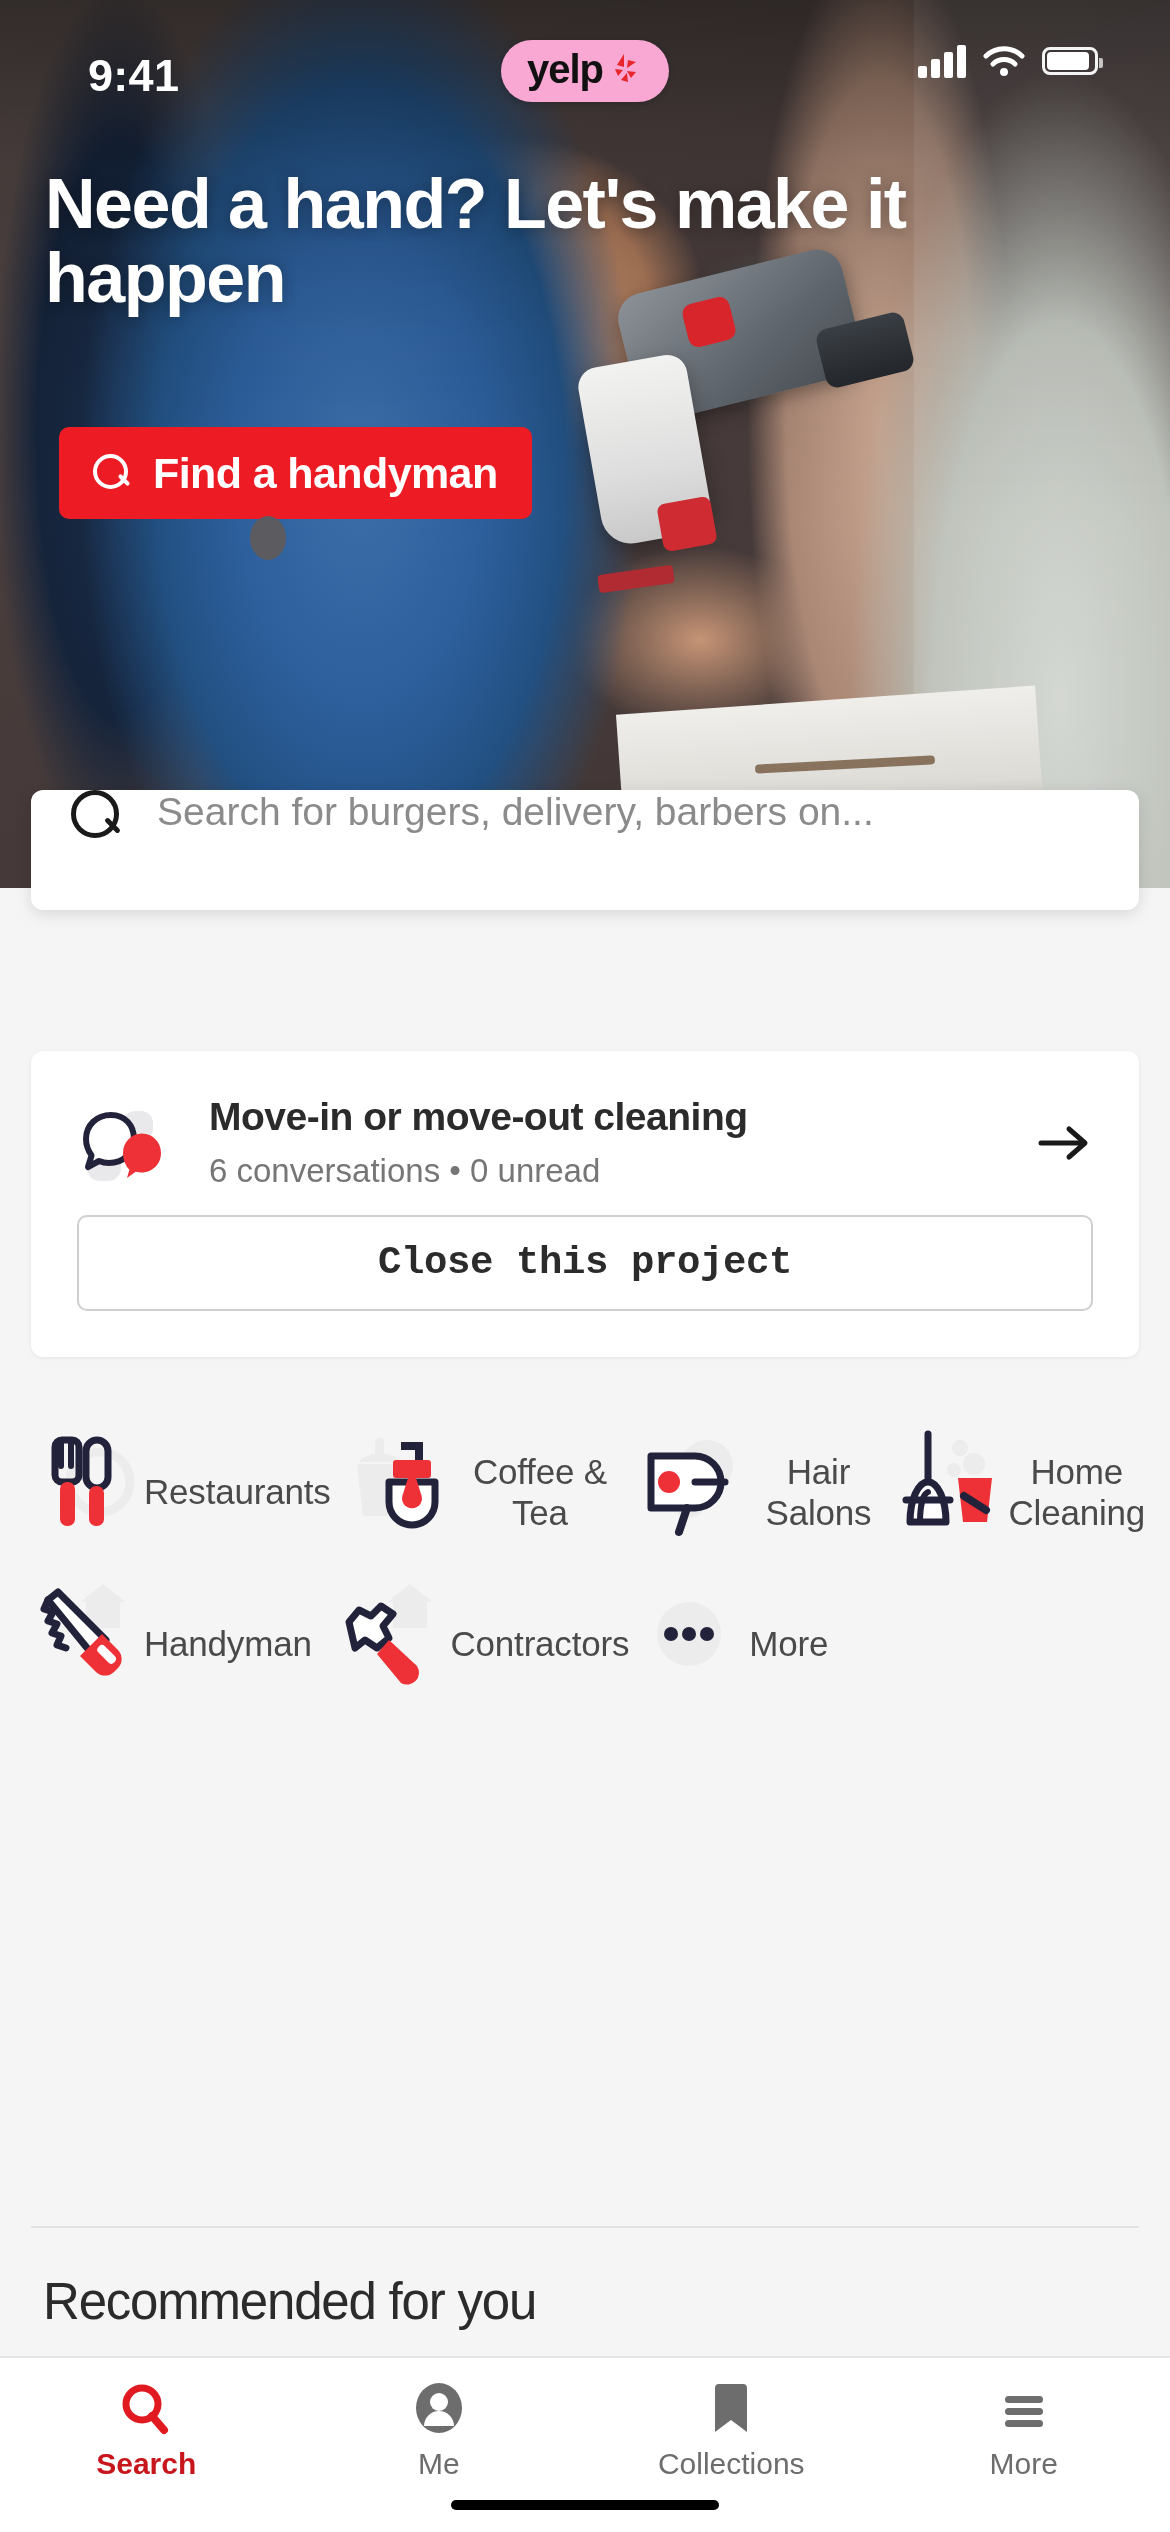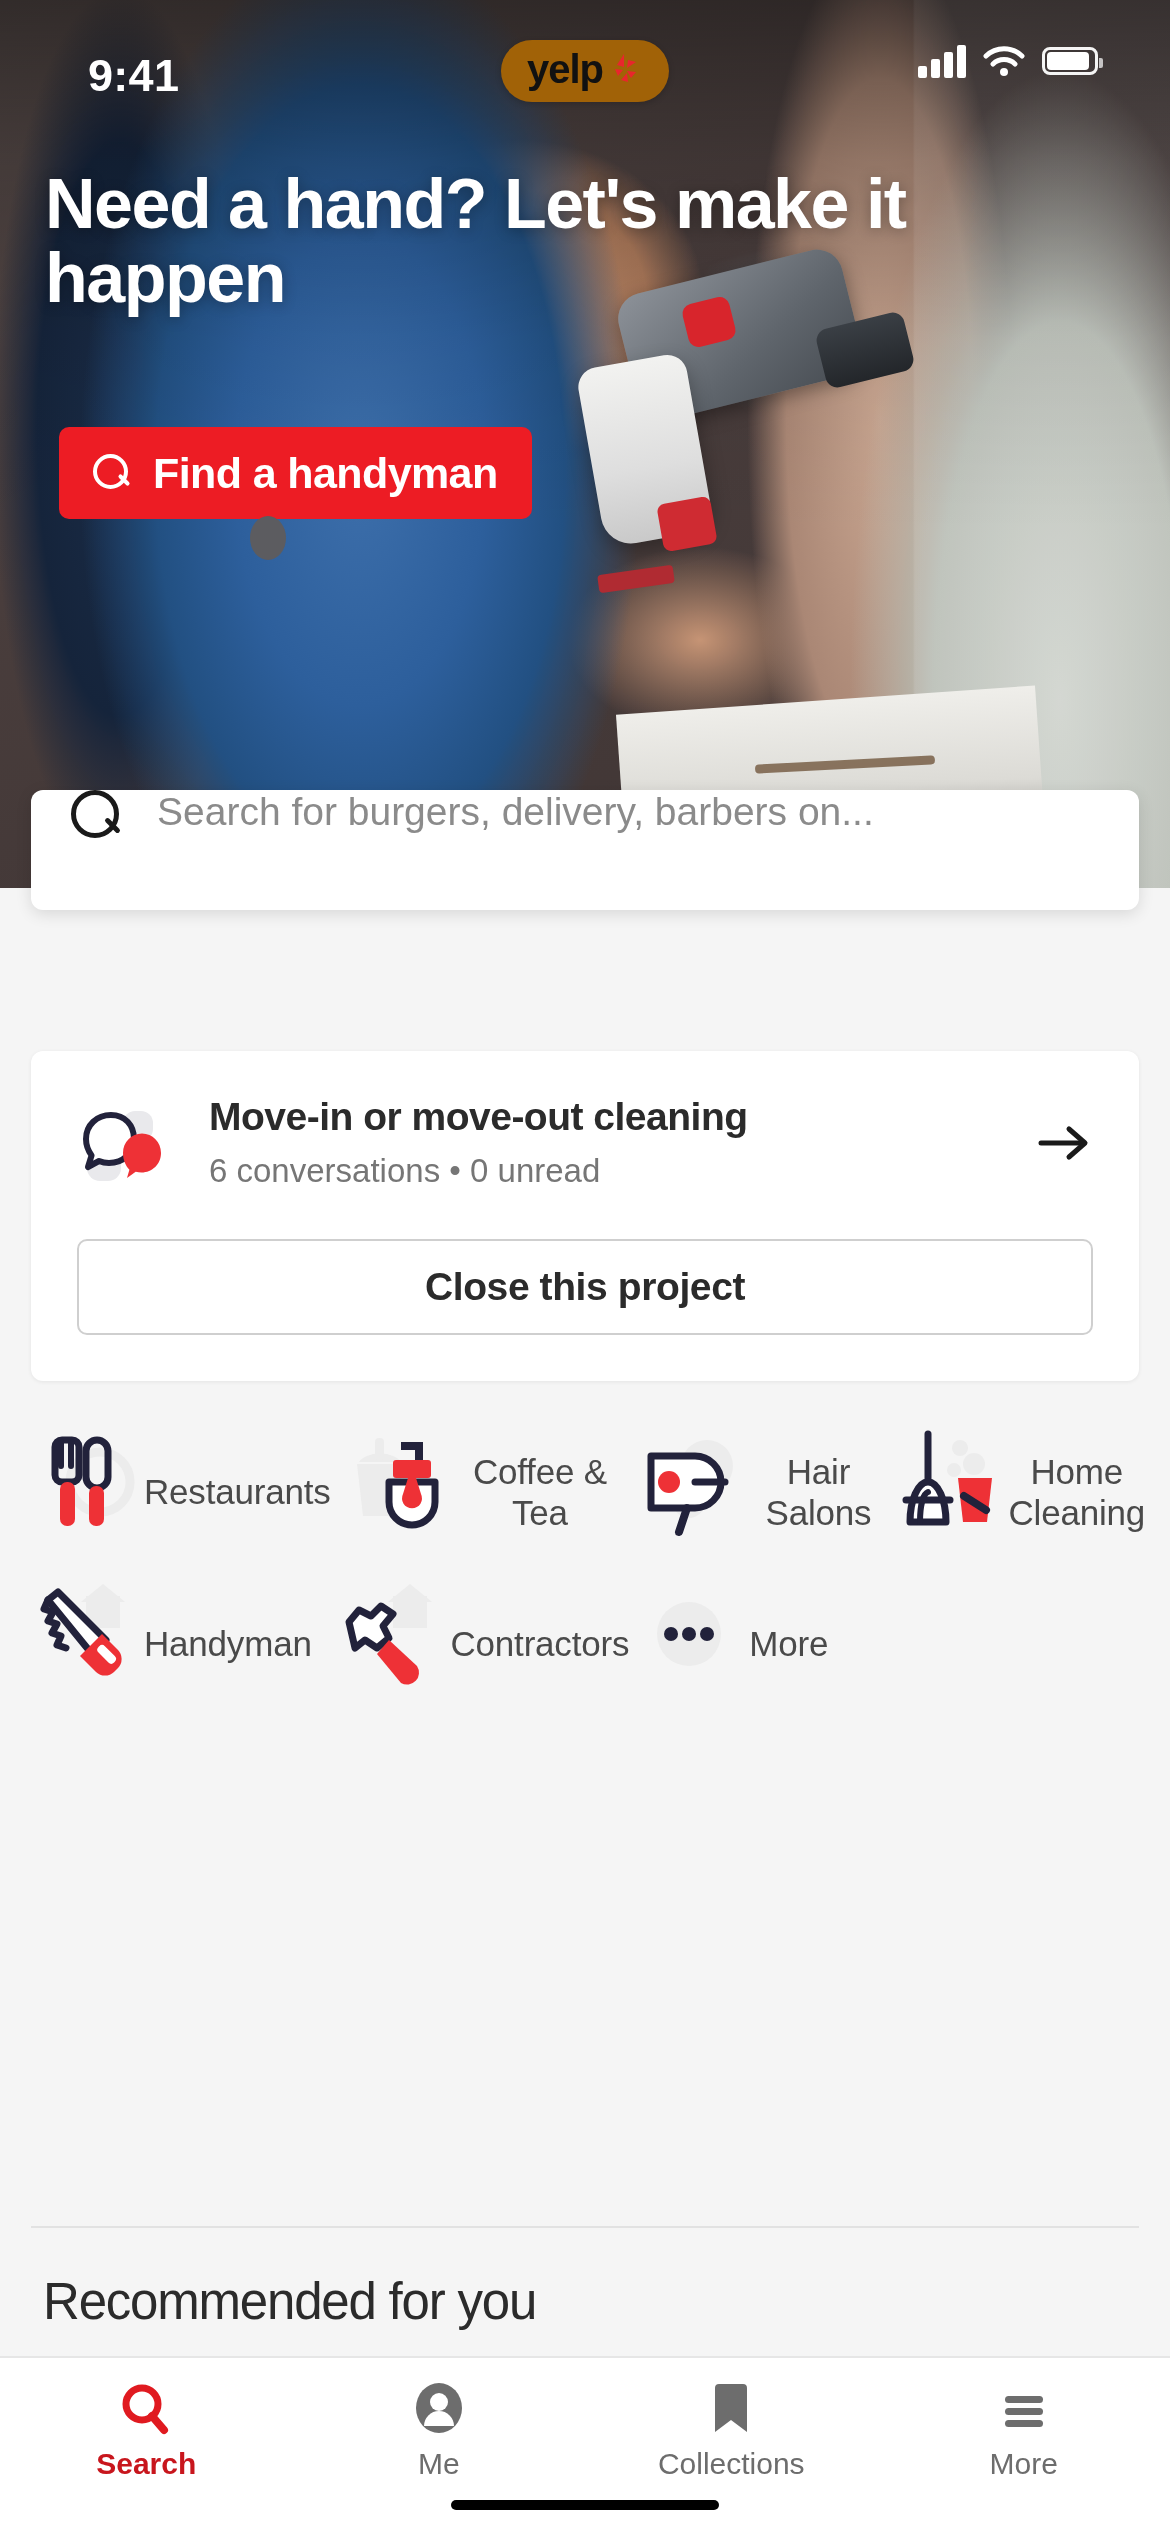--- a/index.html
+++ b/index.html
@@ -136,21 +136,21 @@
     position: absolute;
     left: 88px; top: 50px;
     font-size: 45px;
     font-weight: 600;
     letter-spacing: .3px;
   }
   .yelp-pill {
     position: absolute;
     left: 50%; top: 40px;
     transform: translateX(-50%);
-    background: #a16207;
+    background: #f9a8d4;
     border-radius: 34px;
     height: 62px;
     padding: 0 26px;
     display: flex;
     align-items: center;
     gap: 6px;
     box-shadow: 0 2px 6px rgba(0,0,0,0.18);
   }
   .yelp-word {
     font-size: 40px;
@@ -331,32 +331,32 @@
     color: #767676;
     margin-top: 13px;
   }
   .arrow-btn {
     flex: none;
     width: 58px; height: 58px;
     display: flex; align-items: center; justify-content: center;
     cursor: pointer;
   }
   .close-btn {
-    margin-top: 48px;
+    margin-top: 24px;
     width: 100%;
     height: 96px;
     background: #ffffff;
     border: 2px solid #cfcfcf;
     border-radius: 10px;
     font-size: 39px;
     font-weight: 700;
     color: #2b2b2b;
     letter-spacing: -.4px;
     cursor: pointer;
-    font-family: Liberation Sans, sans-serif;
+    font-family: Liberation Mono, monospace;
   }
 
   
   .cat-wrap {
     position: absolute;
     left: 0; top: 530px;
     width: 1170px;
     padding: 0 24px;
   }
   .cat-grid {

